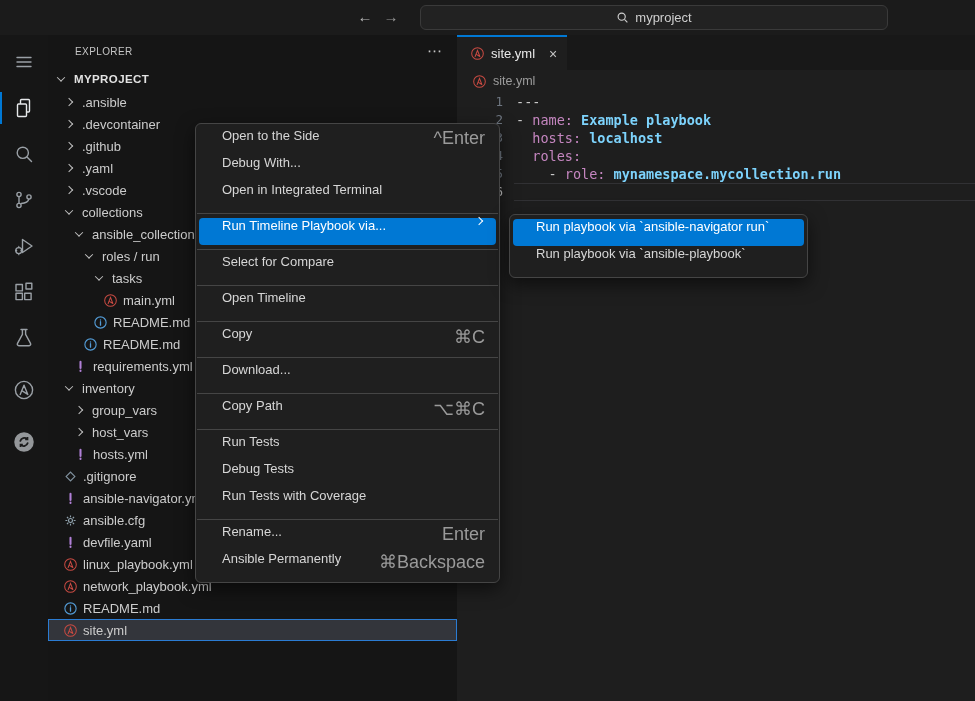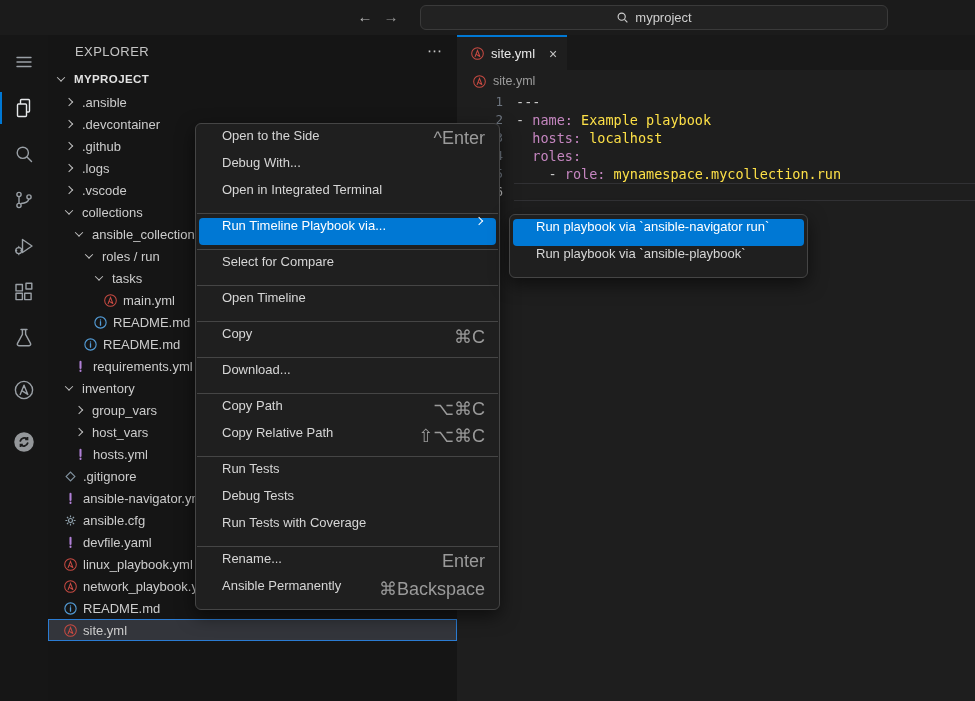--- a/index.html
+++ b/index.html
@@ -17,21 +17,21 @@
   
   .main{display:flex;height:666px;}
   .activitybar{width:48px;background:#161616;display:flex;flex-direction:column;align-items:center;padding-top:4px;flex:none;}
   .act{width:48px;height:46px;display:flex;align-items:center;justify-content:center;position:relative;color:#9aa0a6;}
   .act.active{color:#e6e8ea;}
   .act.active::before{content:'';position:absolute;left:0;top:7px;bottom:7px;width:2px;background:#0078d4;}
   .act.pre-gap{margin-top:6px;}
   
   .sidebar{width:409px;background:#151515;flex:none;display:flex;flex-direction:column;overflow:hidden;}
   .sb-head{height:32px;display:flex;align-items:center;padding:0 14px 0 27px;flex:none;}
-  .sb-title{font-size:13px;letter-spacing:.4px;color:#c5c5c5;}
+  .sb-title{font-size:10px;letter-spacing:.4px;color:#c5c5c5;}
   .sb-more{margin-left:auto;color:#c5c5c5;font-size:15px;letter-spacing:1px;cursor:pointer;}
   .trow{height:22px;display:flex;align-items:center;color:#cccccc;font-size:13px;cursor:pointer;white-space:nowrap;overflow:hidden;}
   .trow .lbl{margin-left:5px;}
   .trow.sel{background:#33353b;outline:1px solid #2b7cd3;outline-offset:-1px;}
   .sb-root{height:24px;flex:none;padding-left:6px;}
   .sb-root .lbl{font-weight:bold;font-size:11.5px;letter-spacing:.4px;color:#e2e2e2;}
   .chev{width:5px;height:5px;border-right:1.3px solid #c0c0c0;border-bottom:1.3px solid #c0c0c0;flex:none;margin:0 5px 0 4px;}
   .chev.exp{transform:rotate(45deg) translate(-1px,-1px);}
   .chev.col{transform:rotate(-45deg);}
   .fi{width:16px;height:16px;flex:none;display:inline-flex;align-items:center;justify-content:center;}
@@ -43,21 +43,21 @@
        border-top:2px solid #0078d4;color:#e9e9e9;font-size:13px;}
   .tab-close{margin-left:8px;color:#c5c5c5;font-size:14px;cursor:pointer;}
   .breadcrumb{height:22px;display:flex;align-items:center;gap:6px;padding-left:14px;color:#9d9d9d;font-size:12.5px;}
   .code{position:relative;font-family:"DejaVu Sans Mono",monospace;font-size:13.5px;line-height:18px;padding-top:1px;}
   .cl{display:flex;height:18px;position:relative;align-items:center;}
   .ln{width:46px;text-align:right;color:#6e7681;flex:none;font-size:12.5px;}
   .cl.cur .ln{color:#c6c6c6;}
   .ct{padding-left:13px;white-space:pre;}
   .cl.cur::after{content:'';position:absolute;left:57px;right:0;top:0;bottom:0;
                  border-top:1px solid #313134;border-bottom:1px solid #313134;}
-  .p{color:#c9c9c9;} .k{color:#c586c0;} .v{color:#fde047;}
+  .p{color:#c9c9c9;} .k{color:#c586c0;} .v{color:#7dd3fc;font-weight:bold;}
   
   .menu{position:absolute;background:#1f1f1f;border:1px solid #454545;border-radius:6px;
         box-shadow:0 6px 18px rgba(0,0,0,.55);padding:4px 0;z-index:10;box-sizing:border-box;}
   #ctxmenu{left:195px;top:123px;width:305px;}
   #submenu{left:509px;top:214px;width:299px;z-index:11;}
   .mi{height:27px;display:flex;align-items:flex-start;padding:0 11px 0 23px;margin:0 3px;border-radius:4px;
       color:#d6d6d6;font-size:13px;white-space:nowrap;}
   .mi .sc{margin-left:auto;color:#9a9a9a;padding-left:24px;font-size:18px;}
   .mi.hl{background:#0078d4;color:#ffffff;}
   .subarrow{margin-left:auto;width:5px;height:5px;border-right:1.5px solid #ffffff;border-top:1.5px solid #ffffff;
@@ -160,21 +160,21 @@
           <div class="trow" style="padding-left: 14px; align-items: center;">
             <span class="chev col"></span>
             <span class="lbl">.devcontainer</span>
           </div>
           <div class="trow" style="padding-left: 14px;">
             <span class="chev col"></span>
             <span class="lbl">.github</span>
           </div>
           <div class="trow" style="padding-left: 14px;">
             <span class="chev col"></span>
-            <span class="lbl">.logs</span>
+            <span class="lbl">.yaml</span>
           </div>
           <div class="trow" style="padding-left: 14px;">
             <span class="chev col"></span>
             <span class="lbl">.vscode</span>
           </div>
           <div class="trow" style="padding-left: 14px;">
             <span class="chev exp"></span>
             <span class="lbl">collections</span>
           </div>
           <div class="trow" style="padding-left: 24px;">
@@ -398,24 +398,20 @@
       </div>
       <div class="sep"></div>
       <div class="mi">
         <span>Download...</span>
       </div>
       <div class="sep"></div>
       <div class="mi">
         <span>Copy Path</span>
         <span class="sc">⌥⌘C</span>
       </div>
-      <div class="mi">
-        <span>Copy Relative Path</span>
-        <span class="sc">⇧⌥⌘C</span>
-      </div>
       <div class="sep"></div>
       <div class="mi">
         <span>Run Tests</span>
       </div>
       <div class="mi">
         <span>Debug Tests</span>
       </div>
       <div class="mi">
         <span>Run Tests with Coverage</span>
       </div>

